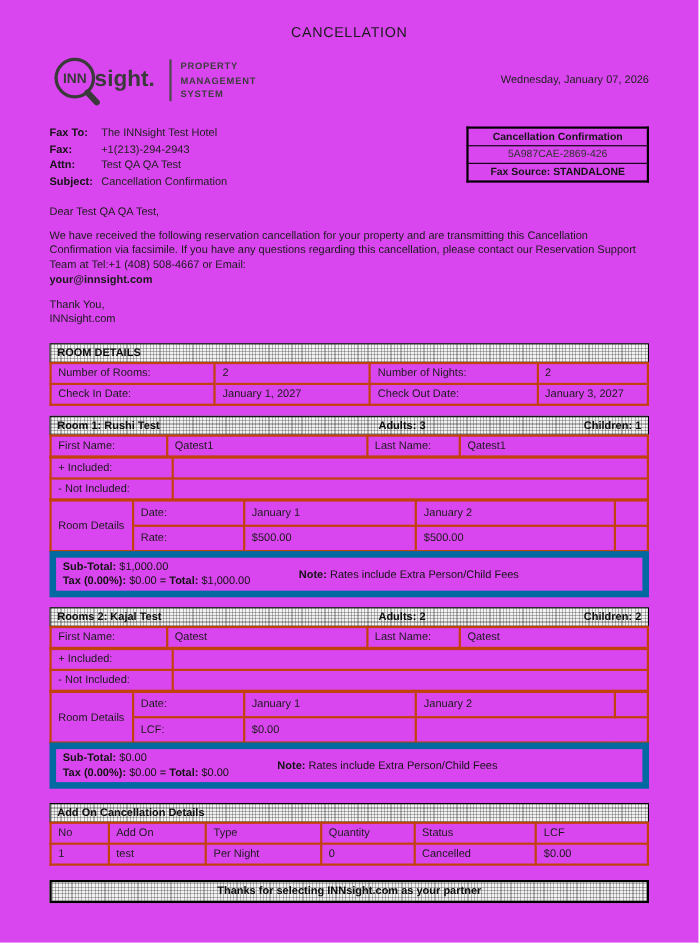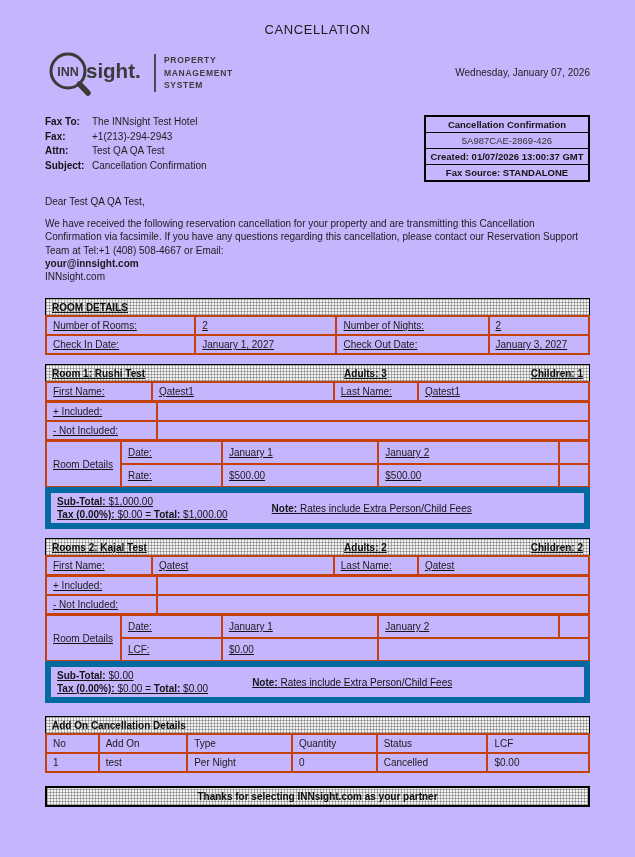--- a/index.html
+++ b/index.html
@@ -1,19 +1,19 @@
 <!DOCTYPE html>
 <html><head>
 <meta charset="utf-8">
 <style>
   * { margin:0; padding:0; box-sizing:border-box; }
   html,body { background:#fff; }
   body { font-family:"Liberation Sans","DejaVu Sans",sans-serif; color:#141414; }
   .page {
-    width:635px; height:857px; background:#c4b5fd; margin:0 auto;
+    width:635px; height:857px; background:#d946ef; margin:0 auto;
     padding:22px 45px 0 45px; overflow:hidden; position:relative;
   }
 
   
   .doc-title { text-align:center; font-size:13px; letter-spacing:.6px; color:#1c1c1c; margin-bottom:11px; }
   .header-row { display:flex; justify-content:space-between; align-items:flex-start; height:54px; }
   .logo { display:flex; align-items:center; }
   .logo-tagline {
     border-left:2px solid #4a4a4a; margin-left:7px; padding-left:8px;
     font-size:8.5px; font-weight:bold; letter-spacing:.7px; color:#3d3d3d; line-height:1.5;
@@ -49,21 +49,21 @@
     padding:2.5px 6px; display:flex; align-items:center;
   }
   .bar .bar-title { flex:0 0 55%; }
   .bar .bar-mid { flex:1; }
   .bar .bar-right { margin-left:auto; }
   table.grid { border-collapse:collapse; width:100%; margin-top:-1px; }
   table.grid td { border:2px solid #c2410c; font-size:10px; padding:3px 6px; color:#1b1b1b; }
   table.details td { padding:5px 6px; }
   td.mid { vertical-align:middle; }
 
-  .section { margin-top:9px;text-decoration:underline; }
+  .section { margin-top:9px; }
   .section-first { margin-top:15px; }
 
   
   col.rd-c1{width:27.5%;} col.rd-c2{width:26%;} col.rd-c3{width:28%;}
   
   col.nm-c1{width:19.5%;} col.nm-c2{width:33.5%;} col.nm-c3{width:15.5%;}
   
   col.inc-c1{width:20.5%;}
   
   col.dt-c1{width:13.8%;} col.dt-c2{width:18.6%;} col.dt-c3{width:28.8%;} col.dt-c4{width:33.2%;}
@@ -130,32 +130,30 @@
     </div>
     <table class="conf-box">
       <tbody>
           <tr>
             <td class="cb-bold">Cancellation Confirmation</td>
           </tr>
       <tr>
             <td class="cb-code">5A987CAE-2869-426</td>
           </tr>
       <tr>
-            <td class="cb-bold">Created: 01/07/2026 13:00:37 GMT</td>
-          </tr>
-      <tr>
             <td class="cb-bold">Fax Source: STANDALONE</td>
           </tr>
     </tbody>
       </table>
   </div>
 
   <div class="letter">
     <div class="salutation">Dear Test QA QA Test,</div>
     <div class="para"><span>We have received the following reservation cancellation for your property and are transmitting this Cancellation Confirmation via facsimile. If you have any questions regarding this cancellation, please contact our Reservation Support Team at Tel:+1 (408) 508-4667 or Email:</span><span class="email">your@innsight.com</span></div>
+    <div class="thanks">Thank You,</div>
     <div class="signature">INNsight.com</div>
   </div>
 
   <div class="section section-first">
     <div class="bar hatch">
       <span>ROOM DETAILS</span>
     </div>
     <table class="grid">
       <colgroup>
           <col class="rd-c1">

